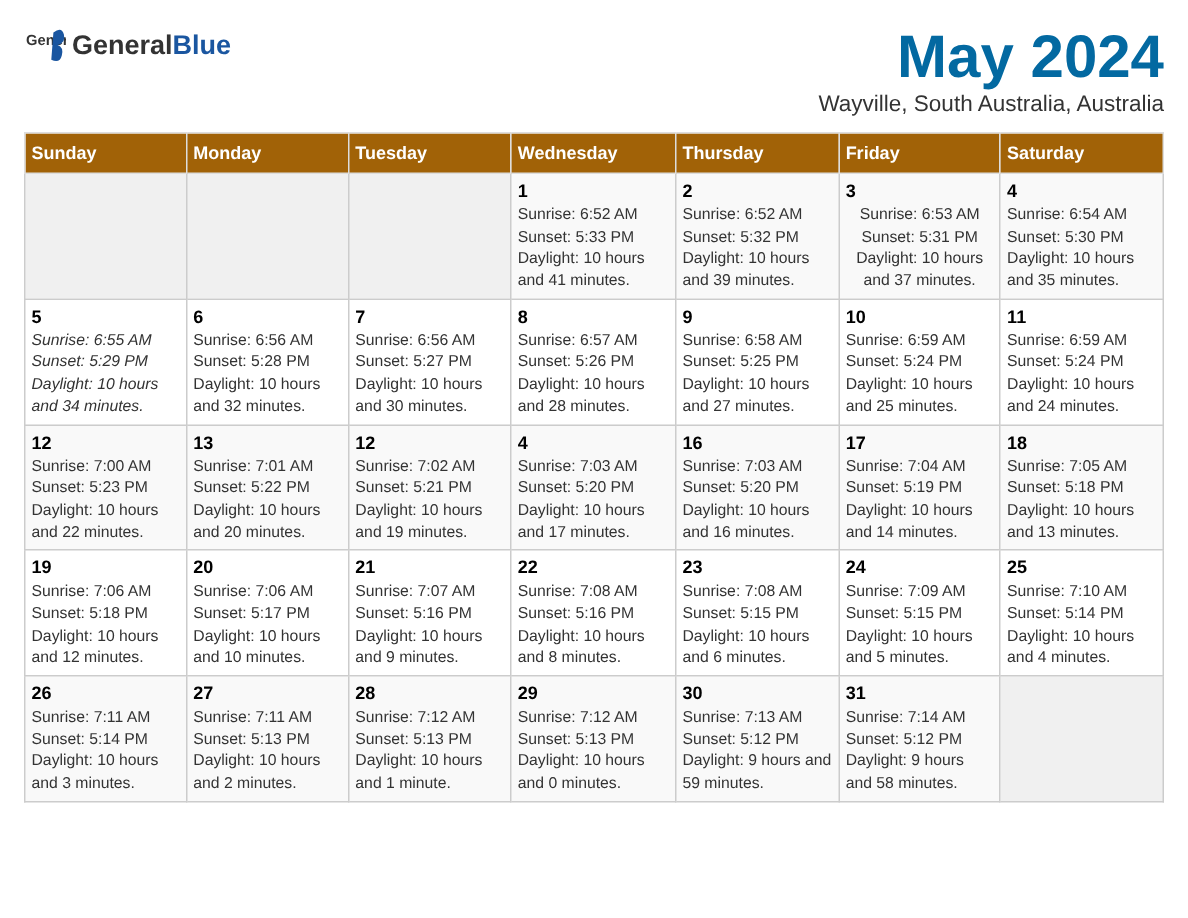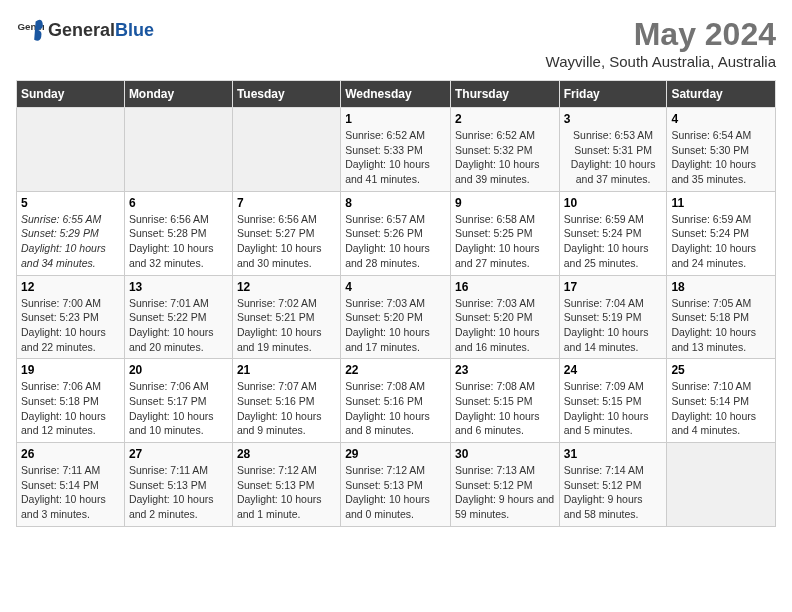--- a/index.html
+++ b/index.html
@@ -32,36 +32,36 @@
       color: #1a56a0;
     }
     .logo-icon {
       width: 28px;
       height: 28px;
     }
     .title-block {
       text-align: right;
     }
     .title-block h1 {
-      font-size: 32px;
-      font-weight: bold;
-      color: #737373;
+      font-size: 40px;
+      font-weight: bold;
+      color: #0369a1;
     }
     .title-block h2 {
       font-size: 15px;
       font-weight: normal;
       color: #333;
     }
     table {
       width: 100%;
       border-collapse: collapse;
       font-size: 11px;
     }
     thead tr th {
-      background-color: #404040;
+      background-color: #a16207;
       color: #fff;
       padding: 6px 4px;
       text-align: left;
       font-size: 12px;
       font-weight: bold;
       border: 1px solid #ddd;
     }
     tbody tr td {
       border: 1px solid #ccc;
       vertical-align: top;

